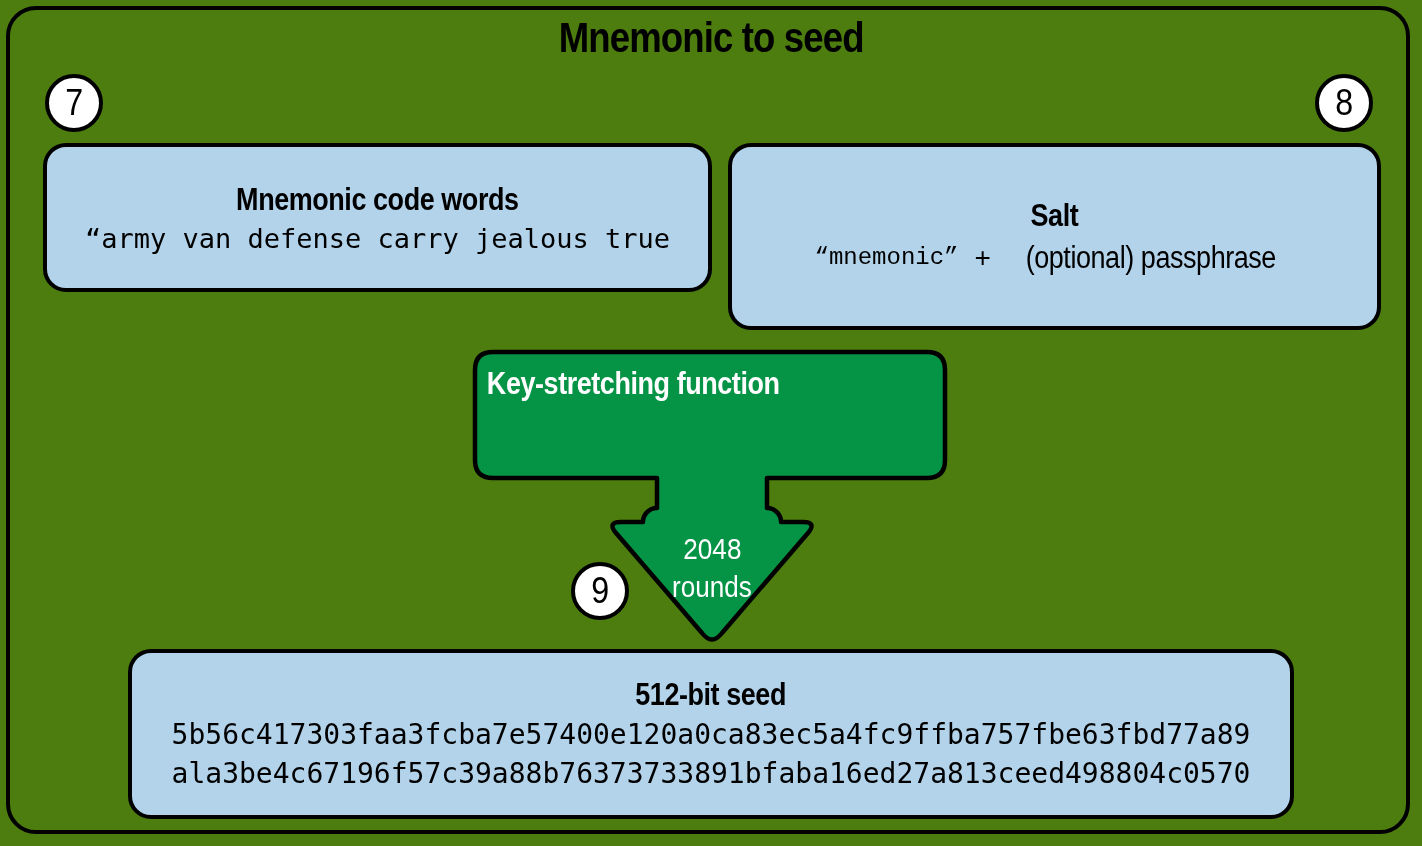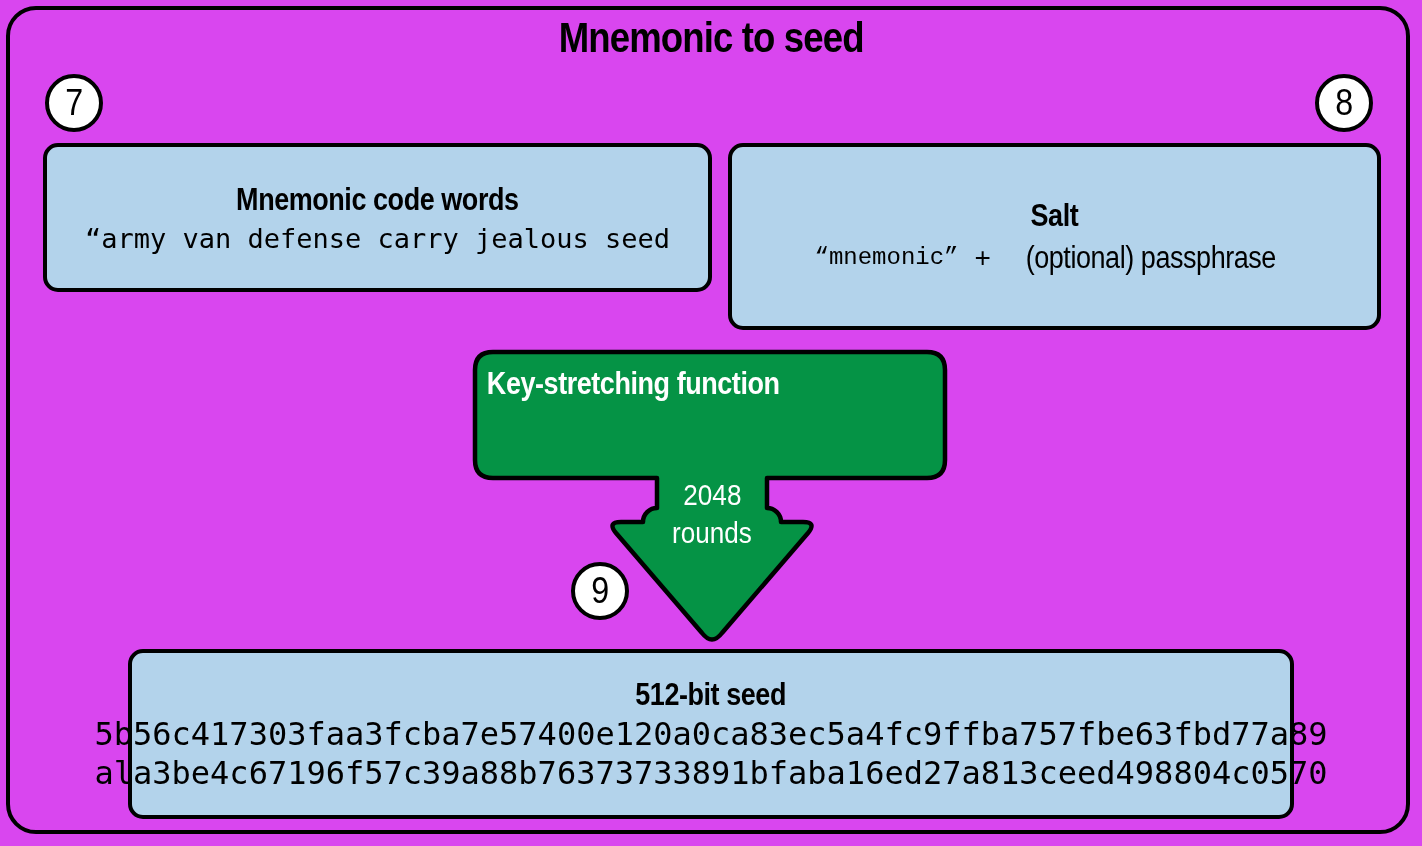--- a/index.html
+++ b/index.html
@@ -9,21 +9,21 @@
     --text:#000000;
   }
   *{margin:0;padding:0;box-sizing:border-box;}
   html,body{background:#ffffff;}
   body{
     font-family:"Liberation Sans", sans-serif;
     color:var(--text);
     width:1422px;height:846px;
     position:relative;overflow:hidden;
   }
-  .canvas{position:absolute;left:0;top:0;width:1422px;height:846px;background:#d946ef;}
+  .canvas{position:absolute;left:0;top:0;width:1422px;height:846px;background:#4d7c0f;}
   .frame{
     position:absolute;left:6px;top:6px;width:1404px;height:828px;
     border:4px solid var(--outline);border-radius:30px;background:transparent;
   }
   .title{
     position:absolute;left:0;top:14px;width:100%;
     text-align:center;font-size:42px;font-weight:bold;letter-spacing:-1px;
     white-space:nowrap;
   }
   .cond{display:inline-block;transform:scaleX(0.87);transform-origin:center;}
@@ -31,57 +31,57 @@
     position:absolute;width:58px;height:58px;border-radius:50%;
     border:4px solid var(--outline);background:#fff;
     display:flex;align-items:center;justify-content:center;
     font-size:37px;font-weight:500;z-index:5;
   }
   .badge-7{left:45px;top:74px;}
   .badge-8{left:1315px;top:74px;}
   .badge-9{left:571px;top:562px;}
   .bluebox{
     position:absolute;background:var(--box-blue);
-    border:4px solid var(--outline);border-radius:15px;
+    border:4px solid var(--outline);border-radius:23px;
     display:flex;flex-direction:column;align-items:center;justify-content:center;
     text-align:center;
   }
   .box-mnemonic{left:43px;top:143px;width:669px;height:149px;padding-top:2px;}
   .box-salt{left:728px;top:143px;width:653px;height:187px;}
   .box-seed{left:128px;top:649px;width:1166px;height:170px;}
   .box-heading{
     font-size:31px;font-weight:bold;letter-spacing:-0.5px;line-height:40px;
     white-space:nowrap;
   }
   .mono{
     font-family:"DejaVu Sans Mono", monospace;
     font-size:27px;line-height:37px;white-space:nowrap;
   }
-  .seed-mono{font-size:32px;line-height:39px;}
+  .seed-mono{font-size:28px;line-height:39px;}
   .salt-line{
     display:flex;align-items:center;justify-content:center;
     line-height:40px;margin-top:2px;white-space:nowrap;
   }
   .salt-mono{font-family:Liberation Mono, monospace;font-size:24px;}
   .salt-plus{font-size:28px;margin:0 16px;font-weight:normal;}
   .salt-text{font-size:31px;letter-spacing:-0.5px;}
   .green-svg{position:absolute;left:450px;top:335px;width:530px;height:325px;z-index:2;}
   .green-svg path{fill:var(--green);stroke:var(--outline);stroke-width:4.5px;stroke-linejoin:round;}
   .ks-heading{
     position:absolute;left:465px;top:366px;width:490px;z-index:3;
     color:#fff;font-size:31px;font-weight:bold;
     letter-spacing:-0.5px;white-space:nowrap;
   }
   .ks-sub{
     position:absolute;left:465px;top:404px;width:490px;z-index:3;
     text-align:center;color:#fff;font-size:29px;white-space:nowrap;
   }
   .ks-sub .it{font-style:italic;}
   .arrow-text{
-    position:absolute;left:597px;top:476px;width:230px;z-index:3;
+    position:absolute;left:597px;top:530px;width:230px;z-index:3;
     text-align:center;color:#fff;font-size:30px;line-height:38px;white-space:nowrap;
   }
 </style>
 </head>
 <body>
 
 <div class="canvas">
 
   <div class="frame"></div>
 
@@ -93,21 +93,21 @@
     <span class="cond">7</span>
   </div>
   <div class="badge badge-8">
     <span class="cond">8</span>
   </div>
 
   <div class="bluebox box-mnemonic">
     <div class="box-heading">
       <span class="cond">Mnemonic code words</span>
     </div>
-    <div class="mono">“army van defense carry jealous seed</div>
+    <div class="mono">“army van defense carry jealous true</div>
   </div>
 
   <div class="bluebox box-salt">
     <div class="box-heading">
       <span class="cond">Salt</span>
     </div>
     <div class="salt-line">
       <span class="salt-mono">“mnemonic”</span>
       <span class="salt-plus">+</span>
       <span class="salt-text cond">(optional) passphrase</span>

